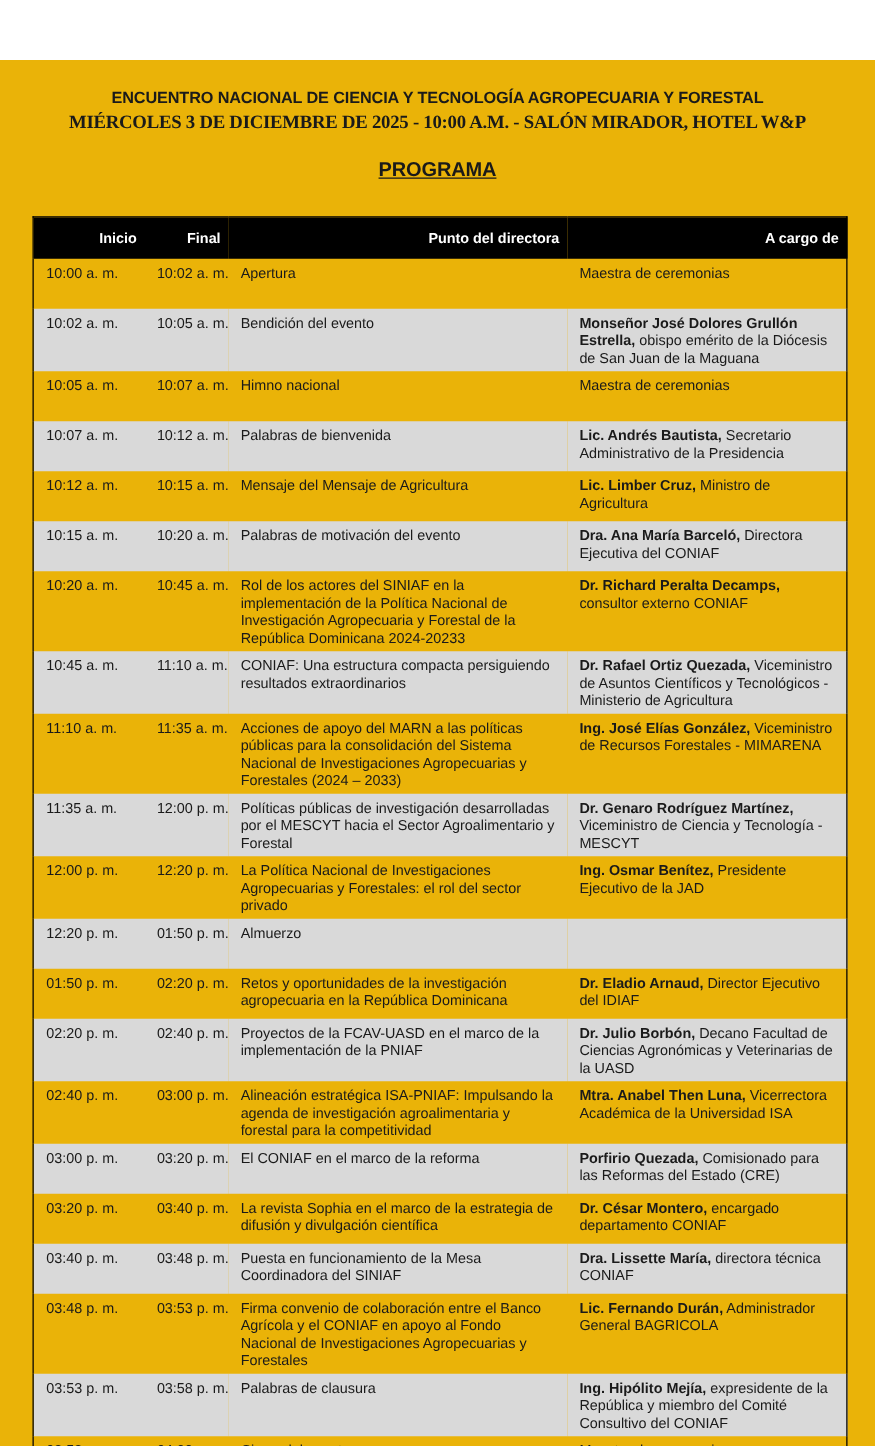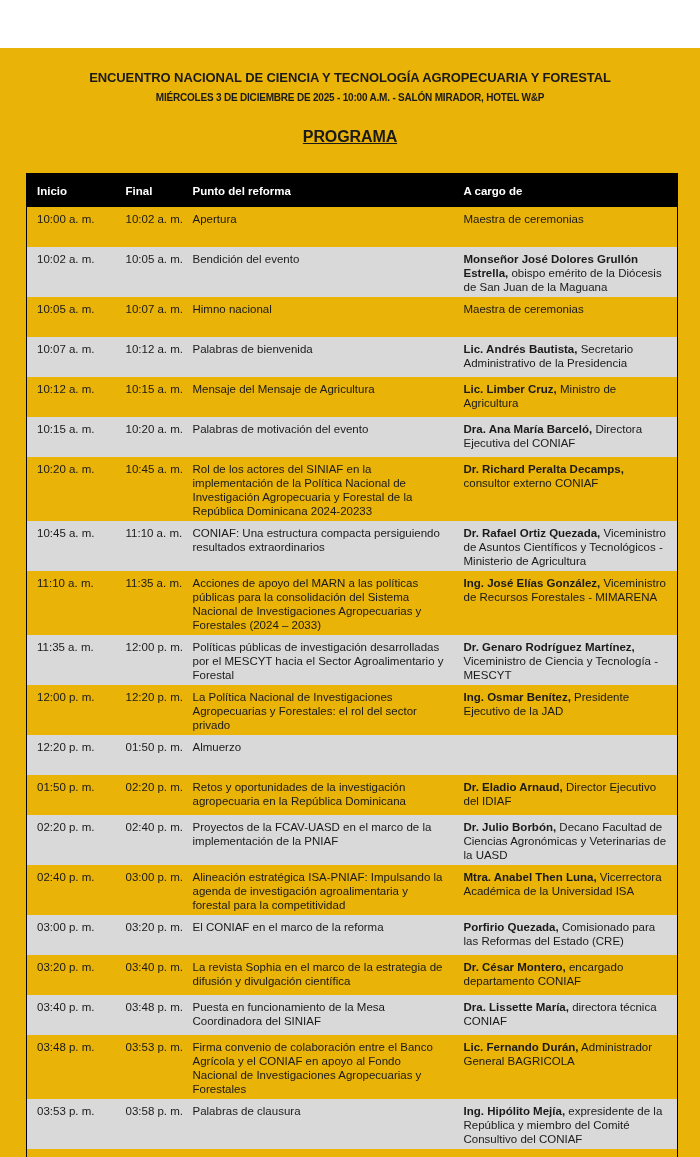--- a/index.html
+++ b/index.html
@@ -16,25 +16,26 @@
   }
   .doc-header { padding-top: 21px; text-align: center; }
   .doc-title {
     font-size: 13px;
     font-weight: bold;
     letter-spacing: -0.1px;
     line-height: 18px;
     margin: 0 30px;
   }
   .doc-subtitle {
-    font-size: 10px;
+    font-size: 15px;
     font-weight: bold;
     letter-spacing: -0.2px;
     line-height: 14px;
     margin-top: 4px;
+    font-family: Liberation Serif, serif;
   }
   .program-heading {
     display: inline-block;
     margin-top: 23px;
     font-size: 16px;
     font-weight: bold;
     text-decoration: underline;
     letter-spacing: -0.1px;
   }
   table.program {
@@ -42,21 +43,21 @@
     width: 651px;
     border-collapse: collapse;
     table-layout: fixed;
     border: 1.5px solid #000000;
     font-size: 11.5px;
   }
   table.program thead th {
     background: var(--header-bg, #000000);
     color: var(--header-text, #ffffff);
     font-weight: bold;
-    text-align: left;
+    text-align: right;
     height: 33px;
     vertical-align: middle;
     padding: 0 6px 0 10px;
     font-size: 11.5px;
   }
   table.program tbody tr { height: 40px; }
   table.program tbody tr.alt td { background: var(--alt-row-bg, #d9d9d9); }
   table.program td {
     vertical-align: top;
     padding: 5px 6px 3px 10px;
@@ -82,21 +83,21 @@
     <colgroup>
       <col style="width:89px">
       <col style="width:67px">
       <col style="width:271px">
       <col style="width:224px">
     </colgroup>
     <thead>
       <tr>
         <th class="c1">Inicio</th>
         <th class="c2">Final</th>
-        <th class="c3">Punto del reforma</th>
+        <th class="c3">Punto del directora</th>
         <th class="c4">A cargo de</th>
       </tr>
     </thead>
     <tbody>
         <tr>
           <td class="c1">10:00 a. m.</td>
           <td class="c2">10:02 a. m.</td>
           <td class="c3">Apertura</td>
           <td class="c4">Maestra de ceremonias</td>
         </tr>

